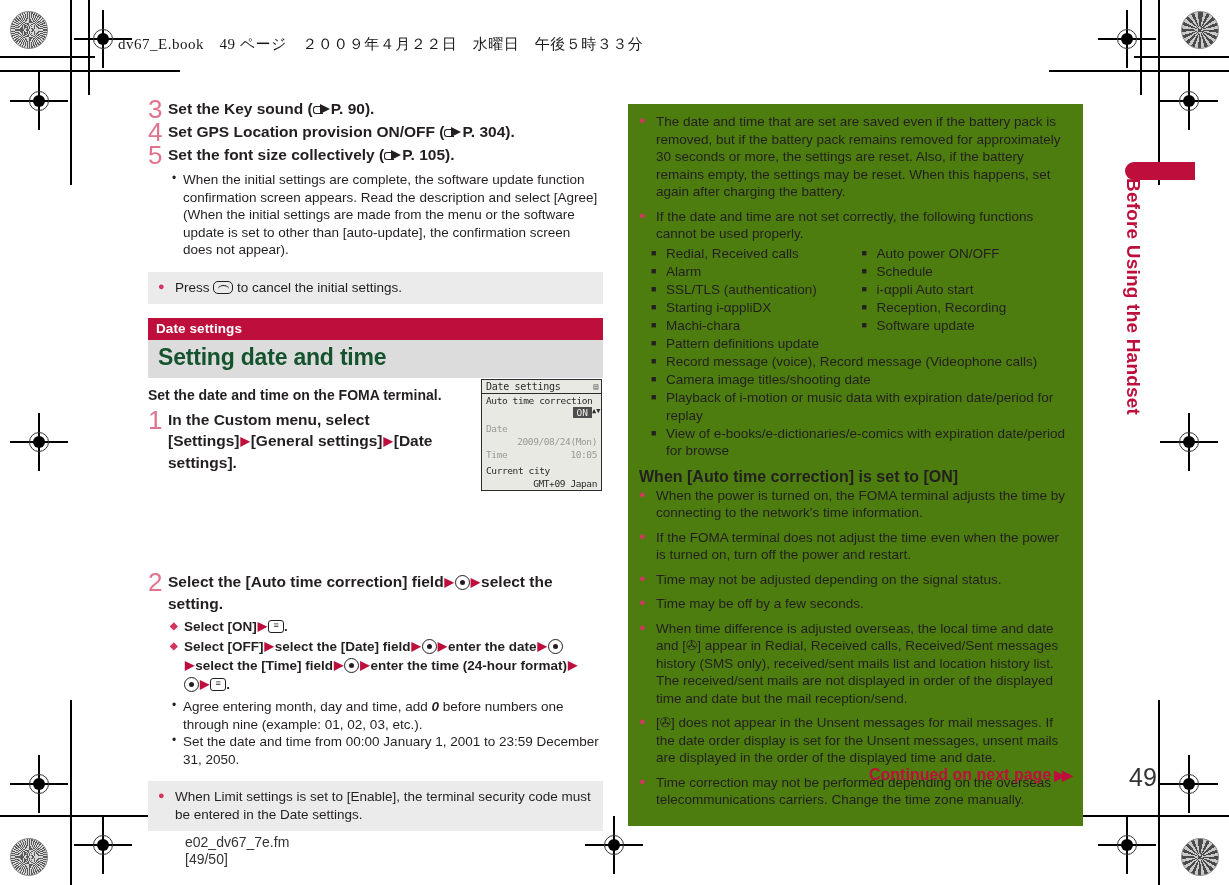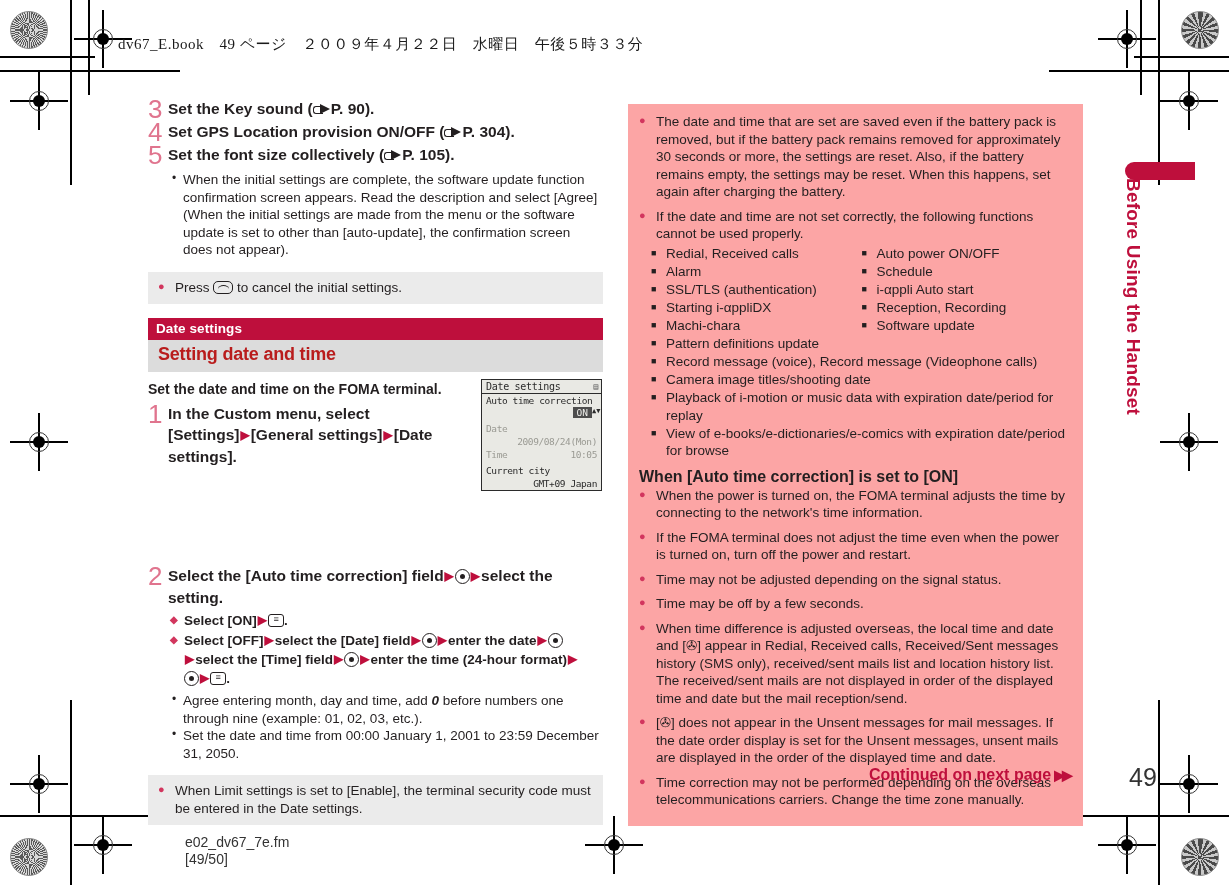--- a/index.html
+++ b/index.html
@@ -157,21 +157,21 @@
     content:"\25CF"; position:absolute; left:0; top:-1px;
     color:#D2365E; font-size:11px;
   }
 
   
   .banner-red {
     background:#BE0F3C; color:#fff; font-weight:bold; font-size:13.5px;
     padding:3px 8px 4px 8px; letter-spacing:0.1px;
   }
   .banner-grey {
-    background:#dcdcdc; color:#b91c1c; font-weight:bold; font-size:18px;
+    background:#dcdcdc; color:#14532d; font-weight:bold; font-size:23px;
     padding:4px 10px 7px 10px; letter-spacing:-0.2px;
   }
   .lead-bold { font-size:14px; font-weight:bold; margin:9px 0 6px 0; }
 
   
   .phone-shot {
     position:absolute; left:481px; top:379px; width:121px; height:112px;
     border:1.5px solid #2b2b2b; background:#e9e9e4;
     font-family:"DejaVu Sans Mono", monospace; font-size:9.5px; color:#2b2b2b;
     overflow:hidden;
@@ -206,21 +206,21 @@
   ul.sq > li::before {
     content:"\25A0"; position:absolute; left:0; top:0;
     font-size:9px; color:#231f20;
   }
   .fn-wide { padding-left:12px; margin-top:0.5px; }
 
   .subhead {
     font-size:16px; font-weight:bold; margin:8px 0 1px 0;
   }
   .right-panel {
-    background:#fca5a5; padding:9px 11px 10px 11px;
+    background:#4d7c0f; padding:9px 11px 10px 11px;
   }
   .right-panel ul.bullets { list-style:none; margin:0; padding:0; }
   .right-panel ul.bullets > li {
     position:relative; padding-left:17px; font-size:13.5px;
     line-height:17.5px; margin-bottom:7px;
   }
   .right-panel ul.bullets > li::before {
     content:"\25CF"; position:absolute; left:0; top:-1px;
     color:#D2365E; font-size:11px;
   }

